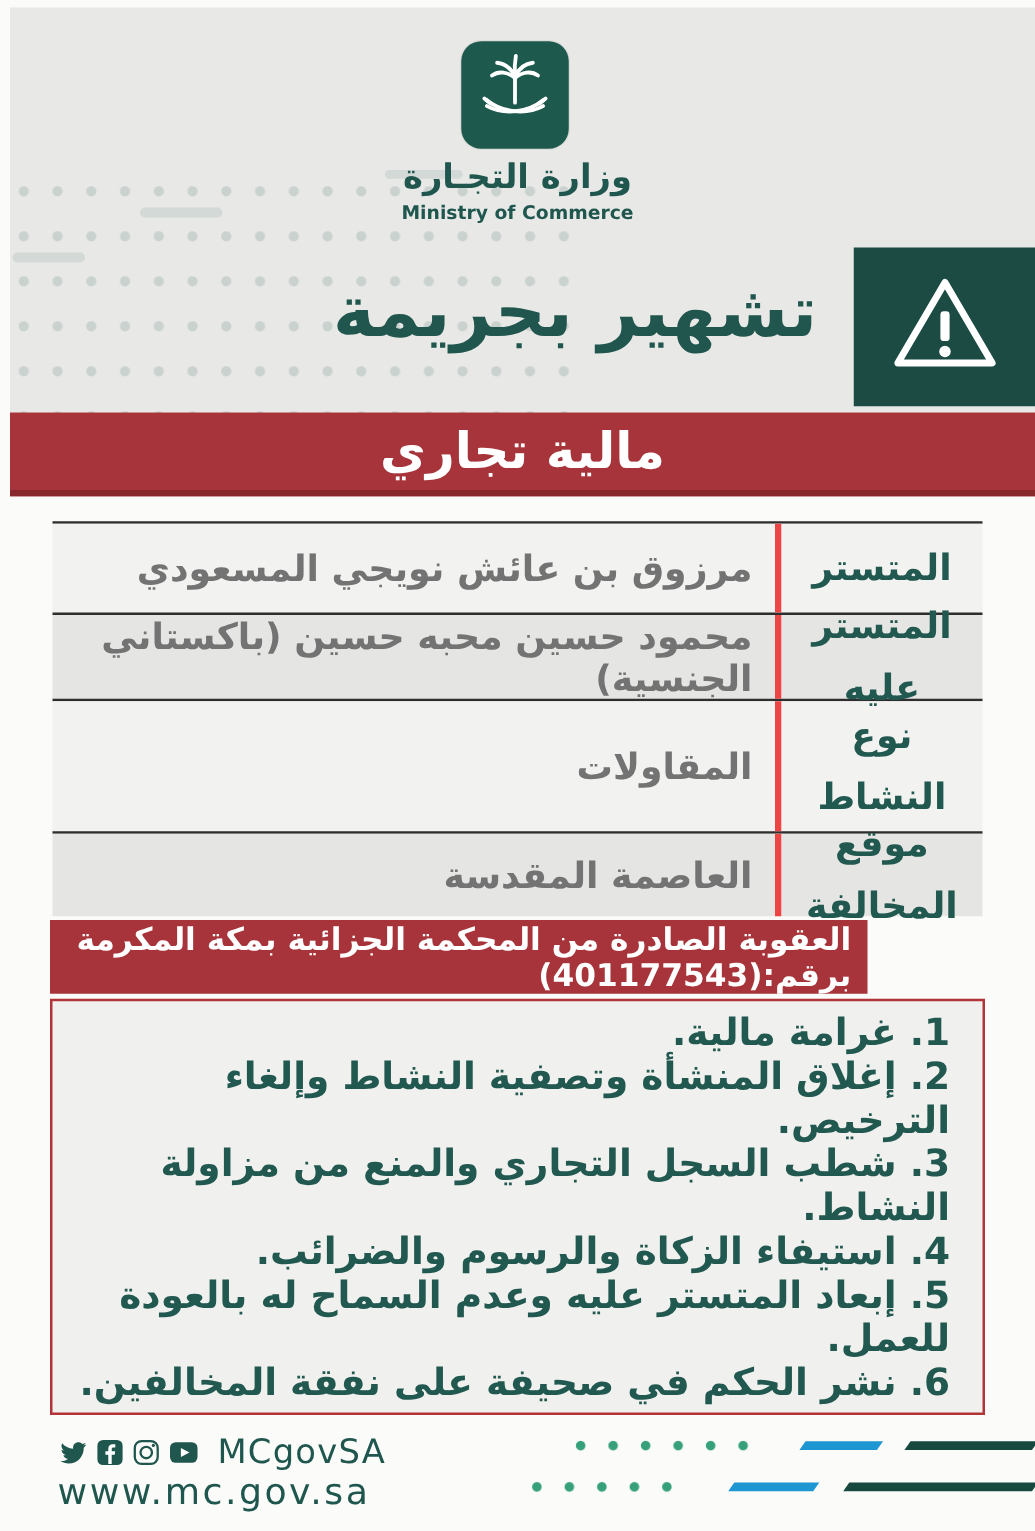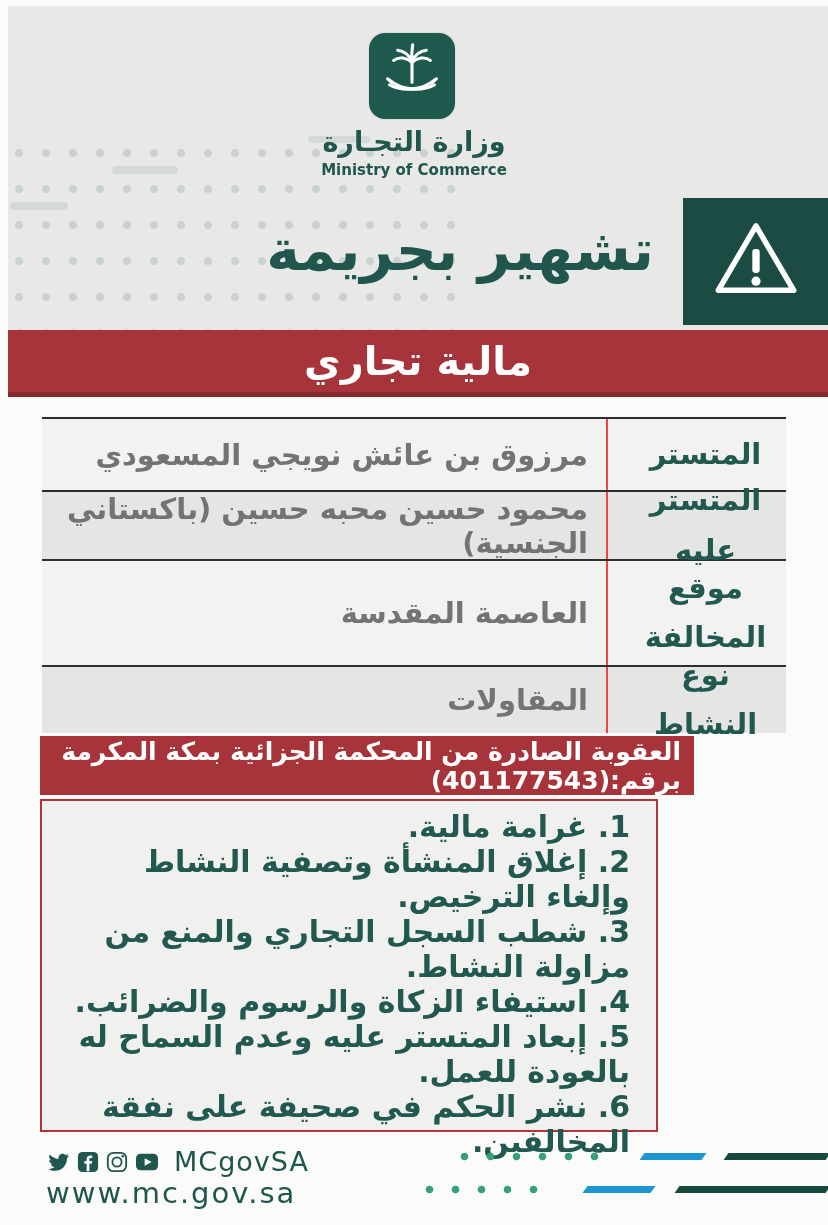--- a/index.html
+++ b/index.html
@@ -32,29 +32,29 @@
     border-bottom:5px solid #87292d;color:#ffffff;display:flex;align-items:center;
     justify-content:center;font-size:40px;font-weight:700;}
 
   
   .details-table{left:42px;top:417px;width:744px;border-top:2px solid #2e2e2e;}
   .t-row{display:flex;align-items:stretch;}
   .t-row:nth-child(1){height:71px;background:#f2f2f0;border-bottom:2px solid #2e2e2e;}
   .t-row:nth-child(2){height:67px;background:#e5e5e3;border-bottom:2px solid #2e2e2e;}
   .t-row:nth-child(3){height:104px;background:#f2f2f0;border-bottom:2px solid #2e2e2e;}
   .t-row:nth-child(4){height:66px;background:#e5e5e3;}
-  .t-label{width:161px;border-left:2px solid #ef4444;display:flex;align-items:center;
-    justify-content:center;text-align:center;font-size:29px;font-weight:700;color:#21584f;line-height:1.7;padding-left:17px;}
+  .t-label{width:161px;border-left:5px solid #ef4444;display:flex;align-items:center;
+    justify-content:center;text-align:center;font-size:29px;font-weight:700;color:#21584f;line-height:1.7;}
   .t-value{flex:1;display:flex;align-items:center;padding:0 18px;font-size:29px;
     font-weight:700;color:#737373;}
 
   
   .penalty-bar{left:40px;top:736px;width:654px;height:59px;background:#a7343a;color:#ffffff;
     display:flex;align-items:center;padding:0 13px;box-sizing:border-box;font-size:25px;font-weight:700;}
-  .penalty-box{left:40px;top:799px;width:618px;height:333px;border:2px solid #b23438;background:#f0f0ee;
+  .penalty-box{left:40px;top:799px;width:748px;height:333px;border:2px solid #b23438;background:#f0f0ee;
     box-sizing:border-box;display:flex;flex-direction:column;justify-content:space-evenly;
     padding:8px 26px 8px 10px;}
   .penalty-item{font-size:30px;font-weight:700;color:#21584f;}
 
   
   .footer-social{left:48px;top:1146px;display:flex;align-items:center;gap:7px;color:#1f564e;}
   .footer-social svg{display:block;}
   .social-handle{font-size:27px;color:#1f564e;margin-left:8px;letter-spacing:1px;}
   .footer-site{left:46px;top:1176px;font-size:29px;letter-spacing:2px;color:#1f564e;}
 
@@ -117,26 +117,26 @@
   <div class="abs details-table" dir="rtl">
     <div class="t-row">
       <div class="t-label">المتستر</div>
       <div class="t-value">مرزوق بن عائش نويجي المسعودي</div>
     </div>
     <div class="t-row">
       <div class="t-label">المتستر عليه</div>
       <div class="t-value">محمود حسين محبه حسين (باكستاني الجنسية)</div>
     </div>
     <div class="t-row">
+      <div class="t-label">نوع النشاط</div>
+      <div class="t-value">المقاولات</div>
+    </div>
+    <div class="t-row">
       <div class="t-label">موقع المخالفة</div>
       <div class="t-value">العاصمة المقدسة</div>
-    </div>
-    <div class="t-row">
-      <div class="t-label">نوع النشاط</div>
-      <div class="t-value">المقاولات</div>
     </div>
   </div>
 
   <div class="abs penalty-bar" dir="rtl">العقوبة الصادرة من المحكمة الجزائية بمكة المكرمة برقم:(401177543)</div>
 
   <div class="abs penalty-box" dir="rtl">
     <div class="penalty-item">1. غرامة مالية.</div>
     <div class="penalty-item">2. إغلاق المنشأة وتصفية النشاط وإلغاء الترخيص.</div>
     <div class="penalty-item">3. شطب السجل التجاري والمنع من مزاولة النشاط.</div>
     <div class="penalty-item">4. استيفاء الزكاة والرسوم والضرائب.</div>

